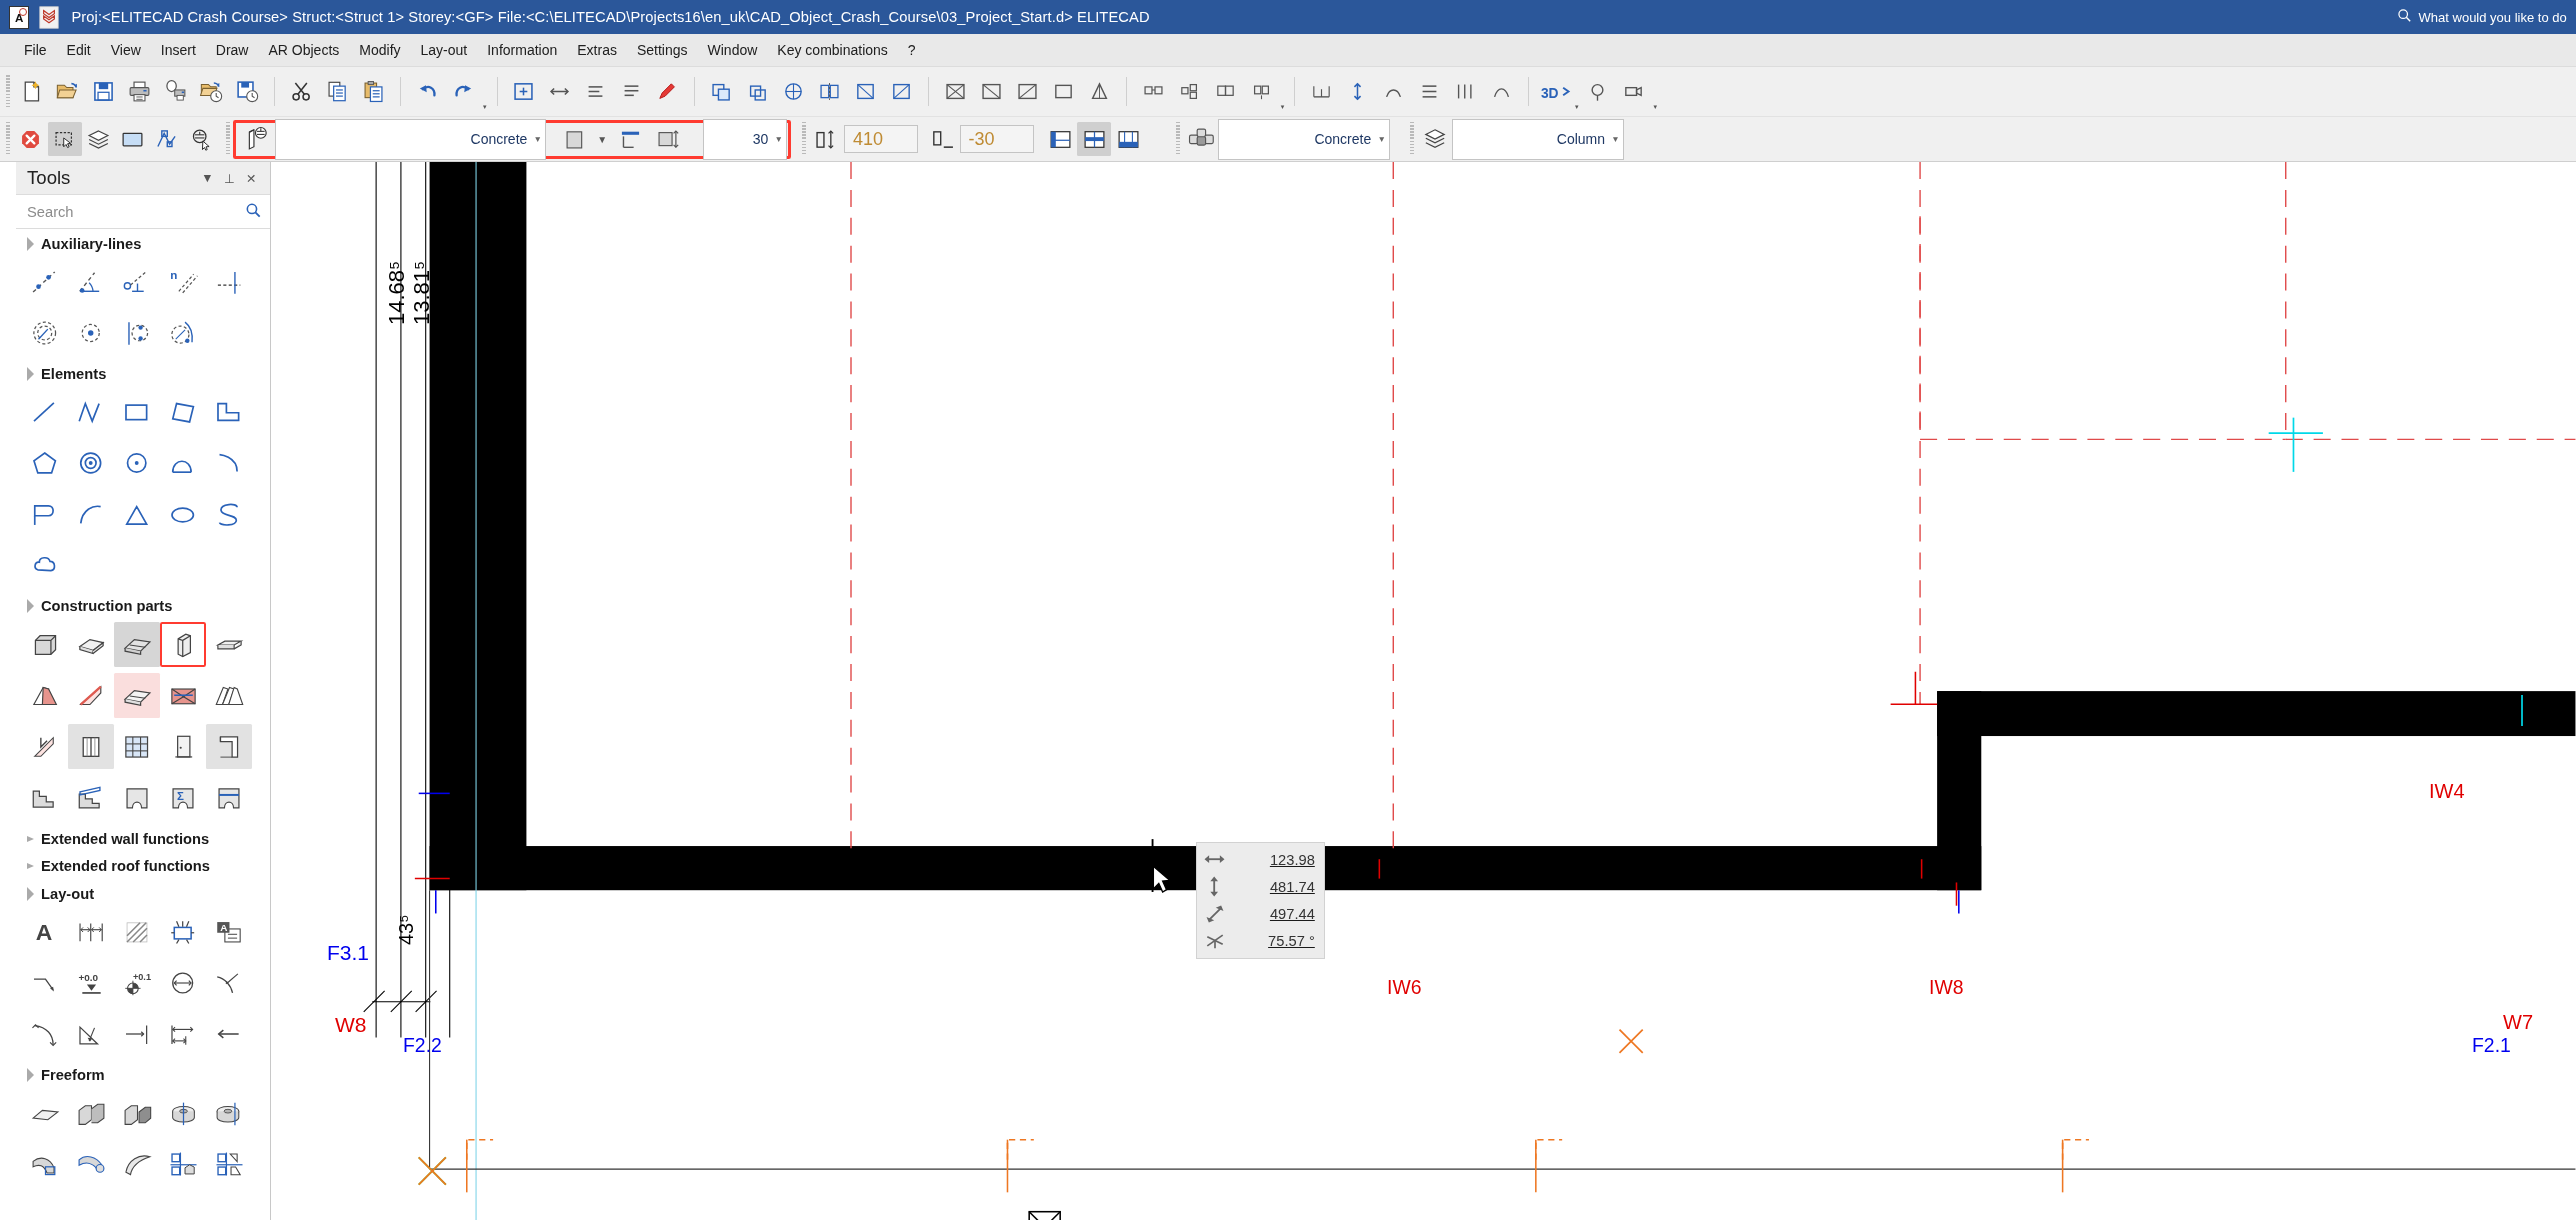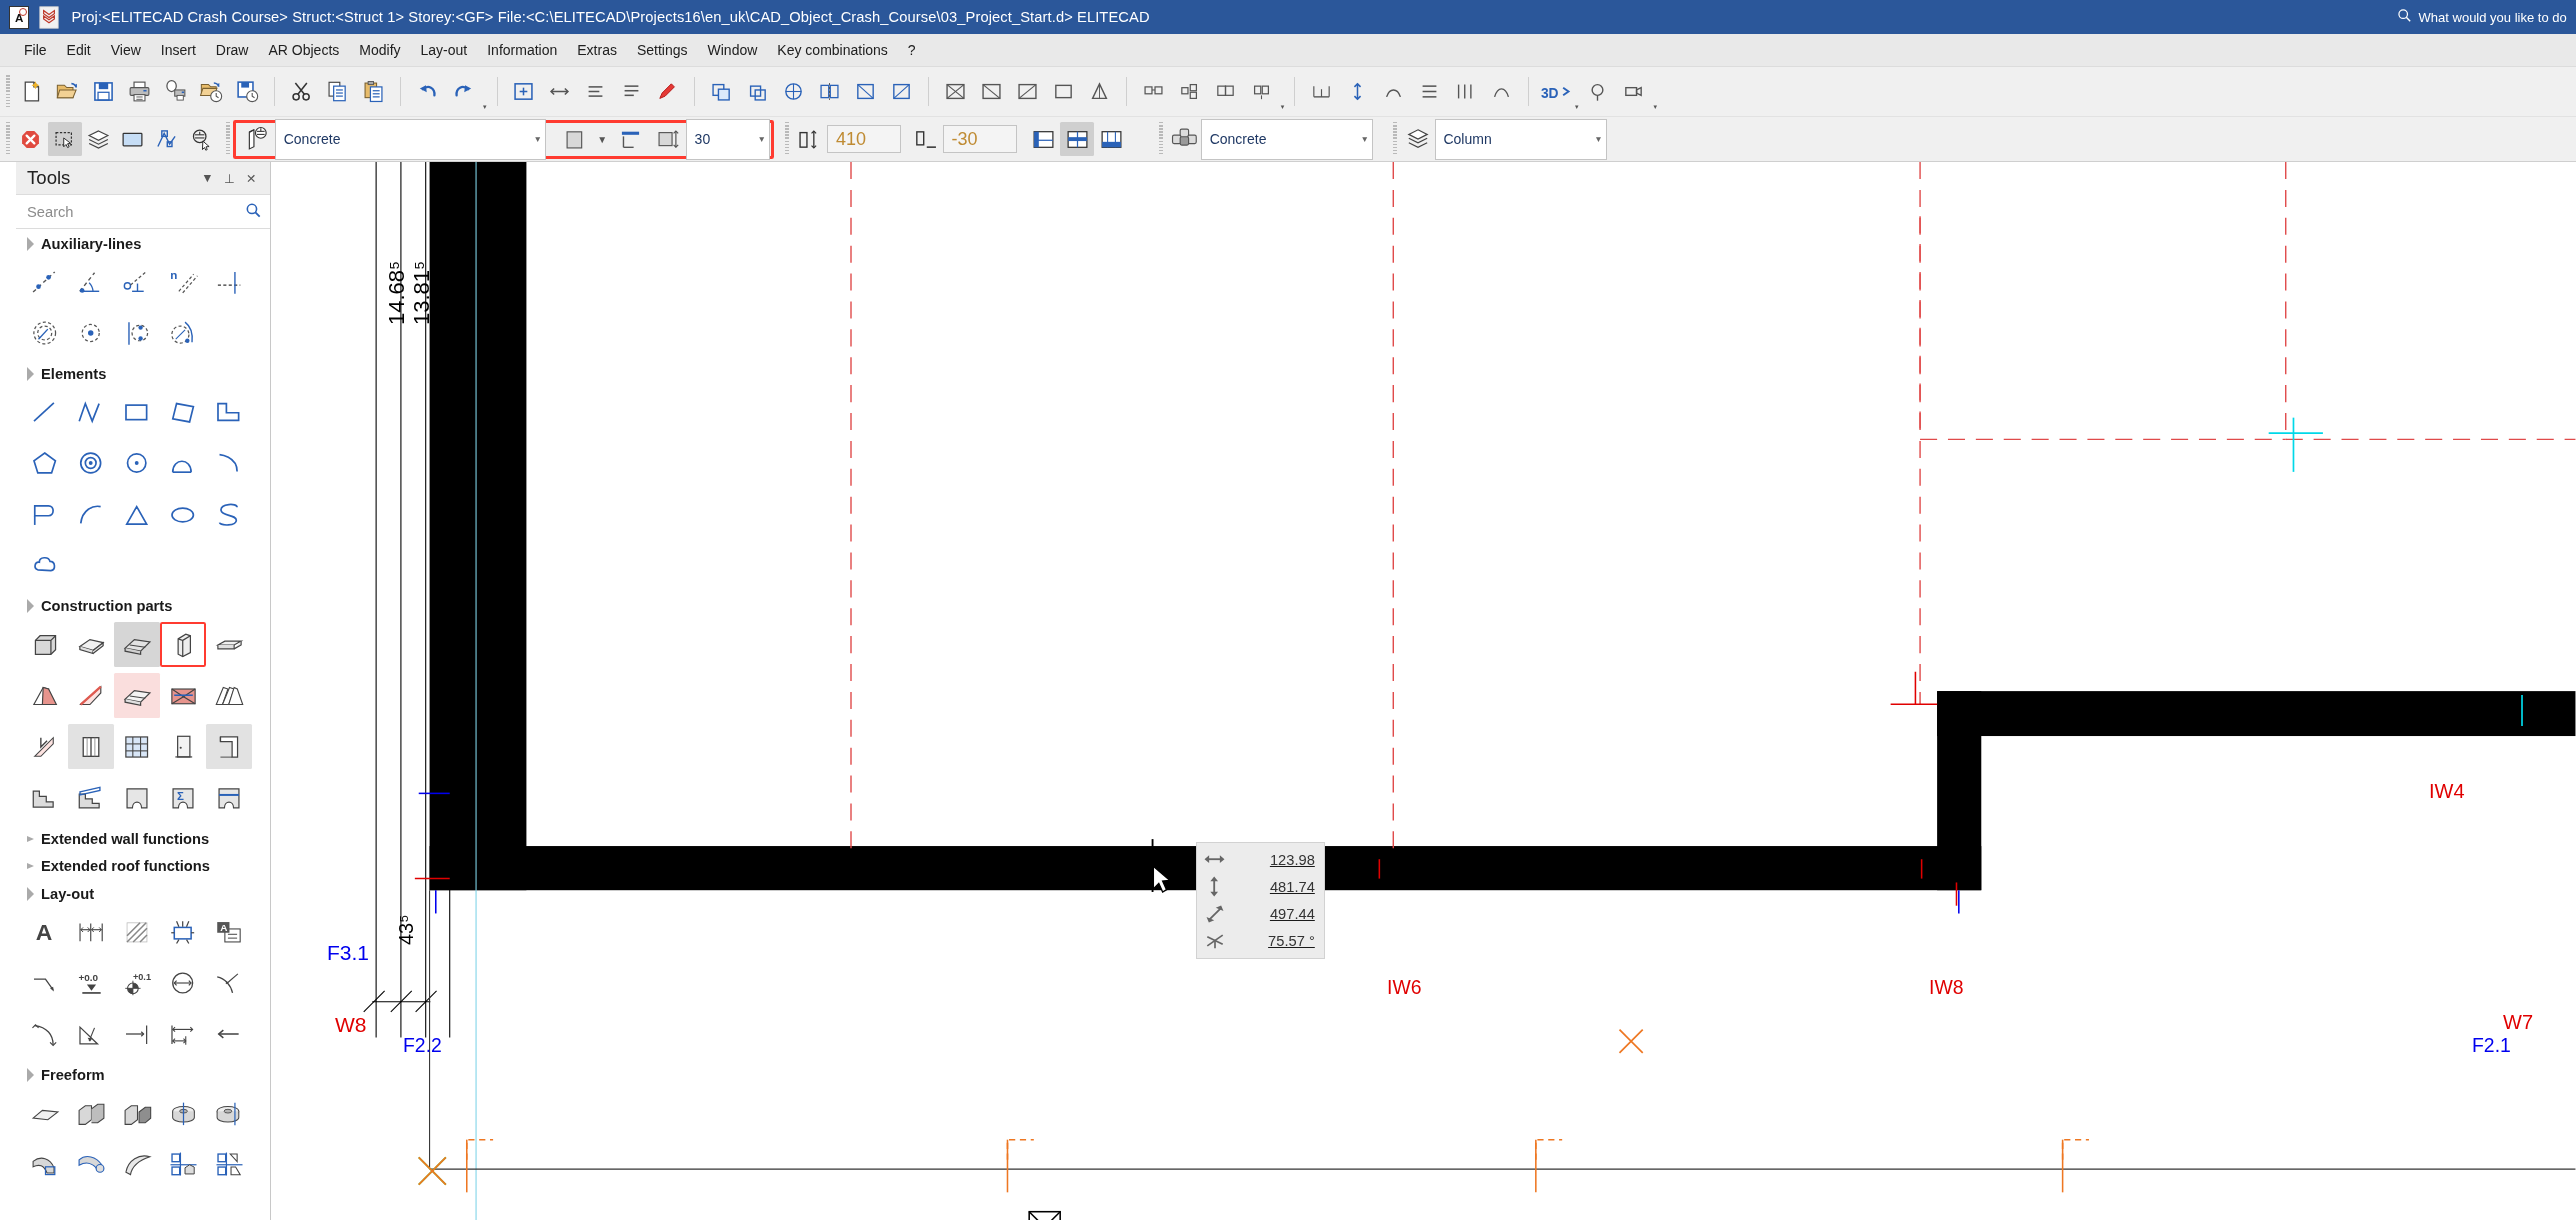--- a/index.html
+++ b/index.html
@@ -51,21 +51,21 @@
     border-bottom:0.8px solid #cfcfcf;position:relative;
   }
   .tbtn2{width:34px;height:34px;display:flex;align-items:center;justify-content:center;border-radius:1.5px;}
   .tbtn2.active{background:#cfcfcf;}
   .redbox{
     border:3.1px solid #ff3b30;border-radius:2.3px;display:flex;align-items:center;
     height:39px;padding:0 1.5px 0 3.1px;background:#f0f0f0;
   }
   .combo{
     height:41px;background:#fff;border:0.8px solid #c4c4c4;display:flex;align-items:center;
-    padding:0 3.1px 0 7.7px;font-size:14px;color:#1f3864;justify-content:space-between;
+    padding:0 3.1px 0 7.7px;font-size:14px;color:#1f3864;justify-content:flex-end;
   }
   .combo .cv{color:#1f3864;font-size:14px;}
   .combo .dn{font-size:8.5px;color:#666;margin-left:6.2px;}
   .numbox{
     height:28px;background:#f4f4f4;border:0.8px solid #c4c4c4;display:flex;align-items:center;
     padding:0 7.7px;font-size:18px;color:#c98a2e;min-width:65px;
   }
   .numbox.val{color:#bf8b33;}
   
   #main{ display:flex; height:1059px; }
@@ -546,21 +546,21 @@
           <line x1="7" y1="26" x2="20" y2="26" stroke="#555" stroke-width="1.8"></line>
         </svg>
     </div>
     <div class="tbtn2" style="margin-left:4.6px;">
       <svg width="26" height="25" viewBox="0 0 34 32">
           <rect x="4" y="7" width="17" height="17" fill="#d8d8d8" stroke="#555" stroke-width="1.5"></rect>
           <line x1="26" y1="5" x2="26" y2="26" stroke="#555" stroke-width="1.6"></line>
           <path d="M23 8l3-3 3 3M23 23l3 3 3-3" fill="none" stroke="#555" stroke-width="1.6"></path>
         </svg>
     </div>
-    <div class="combo" style="width:84px;">
+    <div class="combo" style="width:84px;margin-left:17px;">
       <span class="cv">30</span>
       <span class="dn">▼</span>
     </div>
   </div>
 
   <div class="grip" style="margin-left:11px;"></div>
 
   <div class="tbtn2">
     <svg width="26" height="25" viewBox="0 0 34 32">
         <rect x="4" y="7" width="9" height="19" fill="none" stroke="#333" stroke-width="1.8"></rect>

